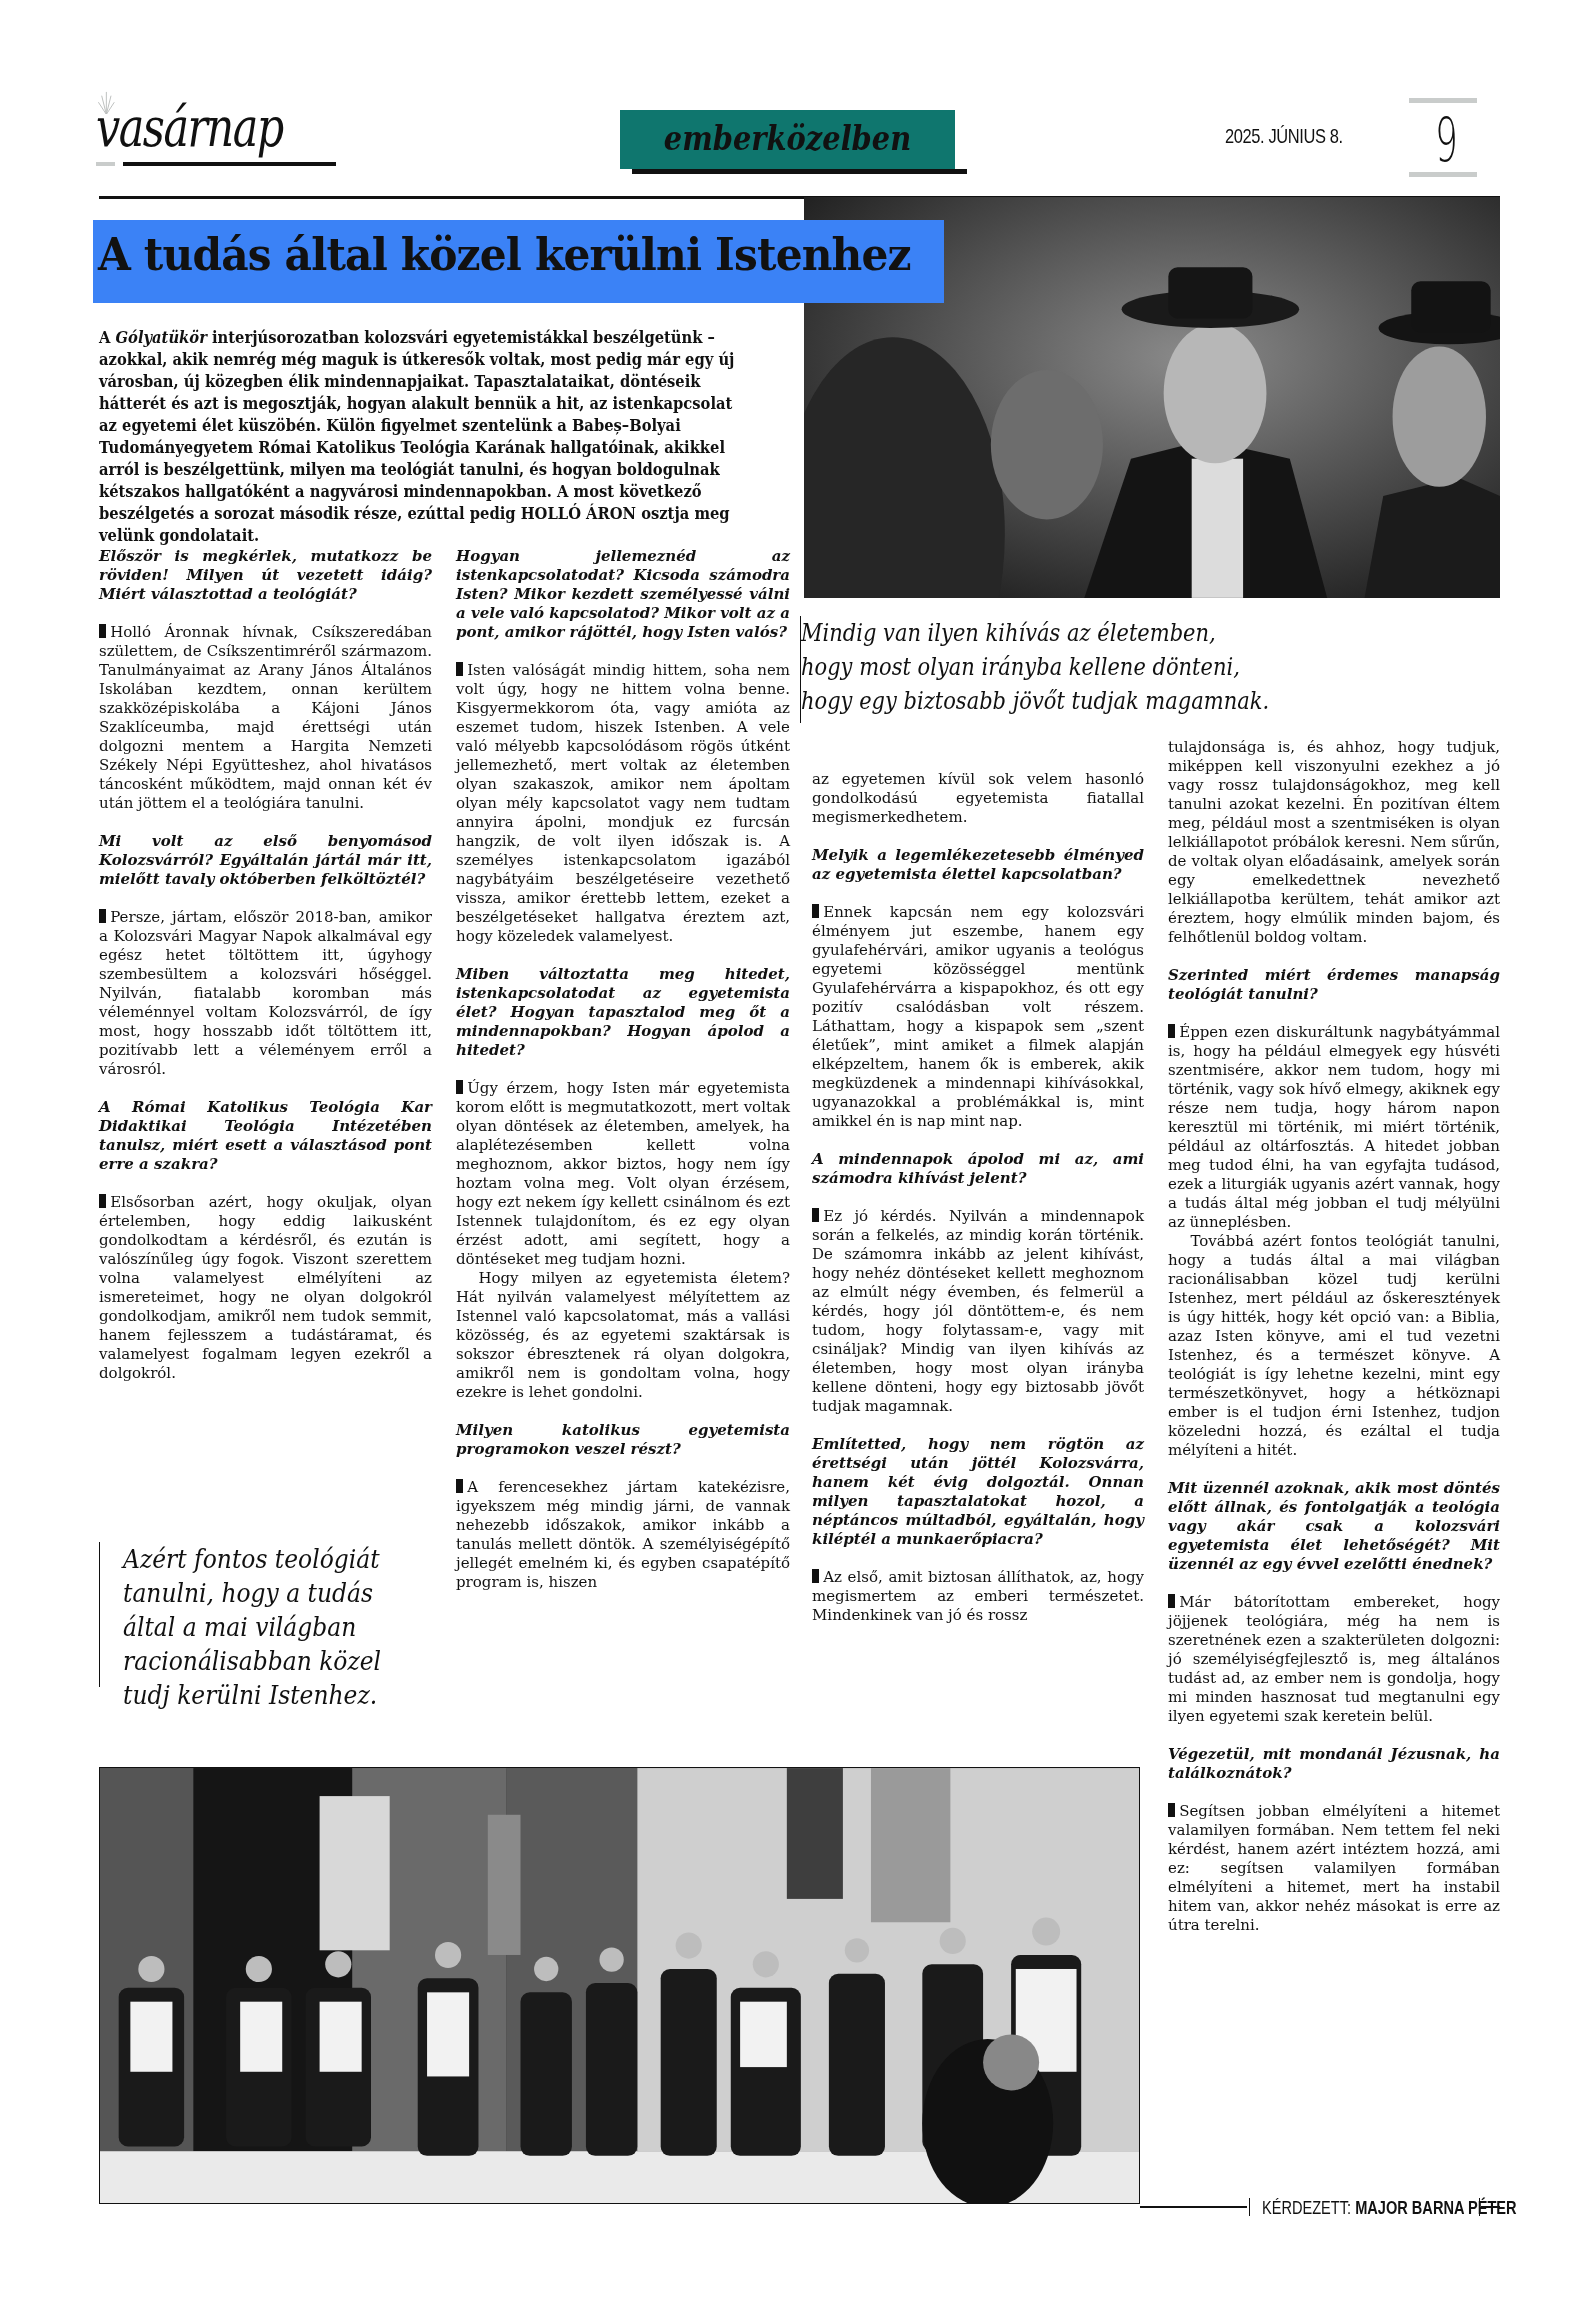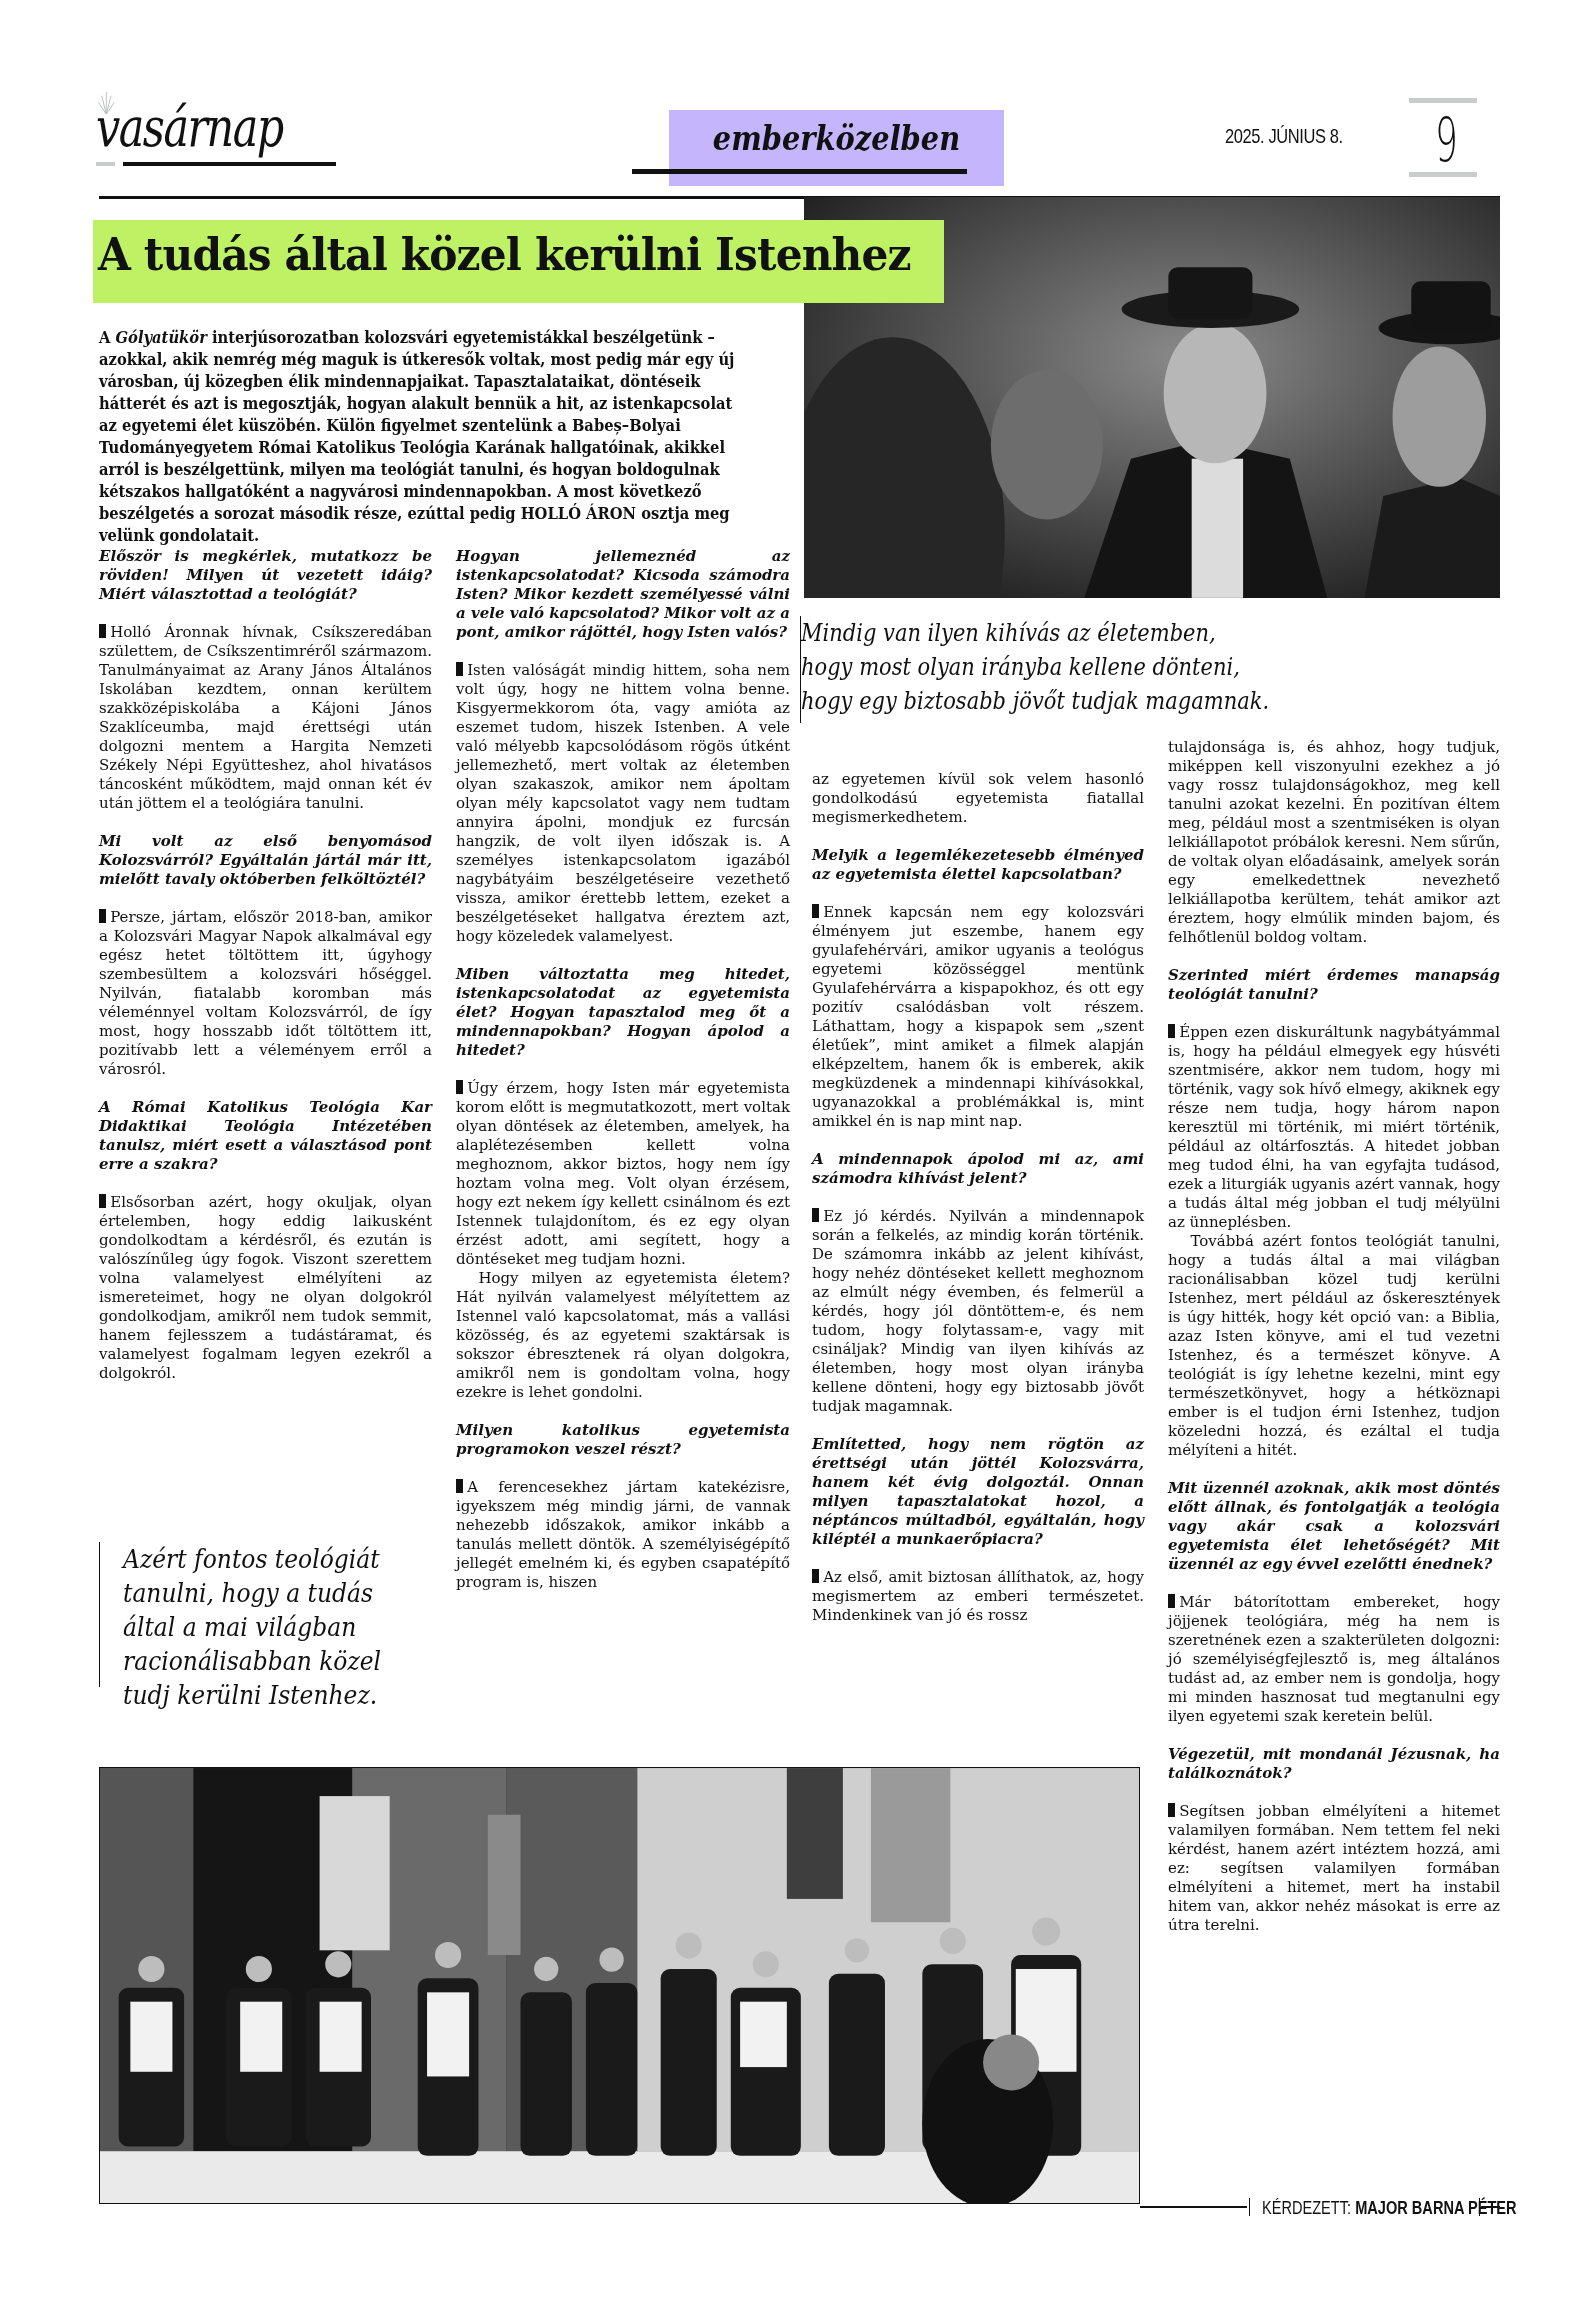--- a/index.html
+++ b/index.html
@@ -4,32 +4,32 @@
 <style>
   html, body { margin:0; padding:0; background:#ffffff; }
   body { width:1595px; height:2319px; position:relative; overflow:hidden; color:#111; font-family:"DejaVu Serif", serif; }
   .abs { position:absolute; }
   
   .logo { left:96px; top:100px; width:252px; height:70px; }
   .logo-text { position:absolute; left:0; top:0; font-family:"DejaVu Serif", serif; font-style:italic; font-size:55px; letter-spacing:-1.9px; color:#111; transform:scaleX(0.78); transform-origin:left top; line-height:1; }
   .logo-spark { position:absolute; left:0.9px; top:-9.3px; width:18.7px; height:23.4px; }
   .logo-bar { position:absolute; left:27px; top:62px; width:213px; height:4.2px; background:#111; }
   .logo-bar-gray { position:absolute; left:0; top:62px; width:18.7px; height:4.2px; background:#c9cccb; }
-  .section-box { left:669px; top:110px; width:335px; height:76px; background:#c4b5fd; }
+  .section-box { left:620px; top:110px; width:335px; height:59px; background:#0f766e; }
   .section-label { position:absolute; left:0; right:0; top:8.4px; text-align:center; font-family:"DejaVu Serif", serif; font-style:italic; font-weight:bold; font-size:34px; transform:scaleX(0.85); }
   .section-rule { left:632px; top:169px; width:335px; height:4.7px; background:#111; }
   .date { left:1225px; top:124px; font-family:"Liberation Sans Narrow","Liberation Sans", sans-serif; font-size:20.6px; transform:scaleX(0.8); transform-origin:left top; letter-spacing:-0.5px; }
   .page-num { left:1435px; top:105px; font-family:"DejaVu Sans", sans-serif; font-size:60px; font-weight:300; transform:scaleX(0.6); transform-origin:left top; }
   .page-bar-top { left:1409px; top:98px; width:68px; height:4.7px; background:#c9cccb; }
   .page-bar-bot { left:1409px; top:172px; width:68px; height:4.7px; background:#c9cccb; }
   .top-rule { left:99px; top:196px; width:1401px; height:2.8px; background:#111; }
 
   
   .hero-photo { left:804px; top:197px; width:696px; height:401px; overflow:hidden; background:#2a2a2a; }
-  .headline-box { left:93px; top:220px; width:851px; height:83px; background:#bef264; }
+  .headline-box { left:93px; top:220px; width:851px; height:83px; background:#3b82f6; }
   .headline { position:absolute; left:4.7px; top:8.4px; font-family:"DejaVu Serif", serif; font-weight:bold; font-size:45px; letter-spacing:-0.9px; transform:scaleX(0.94); transform-origin:left top; white-space:nowrap; }
 
   
   .lead { left:99px; top:327px; width:696px; font-family:"DejaVu Serif", serif; font-weight:bold; font-size:16px; line-height:22px; transform:scaleX(0.92); transform-origin:left top; }
   .lead i { font-style:italic; }
 
   
   .col { font-family:"DejaVu Serif", serif; font-size:15px; line-height:19px; text-align:justify; hyphens:manual; }
   .q { font-style:italic; font-weight:bold; margin:0 0 19px 0; }
   .a { margin:0 0 19px 0; }

